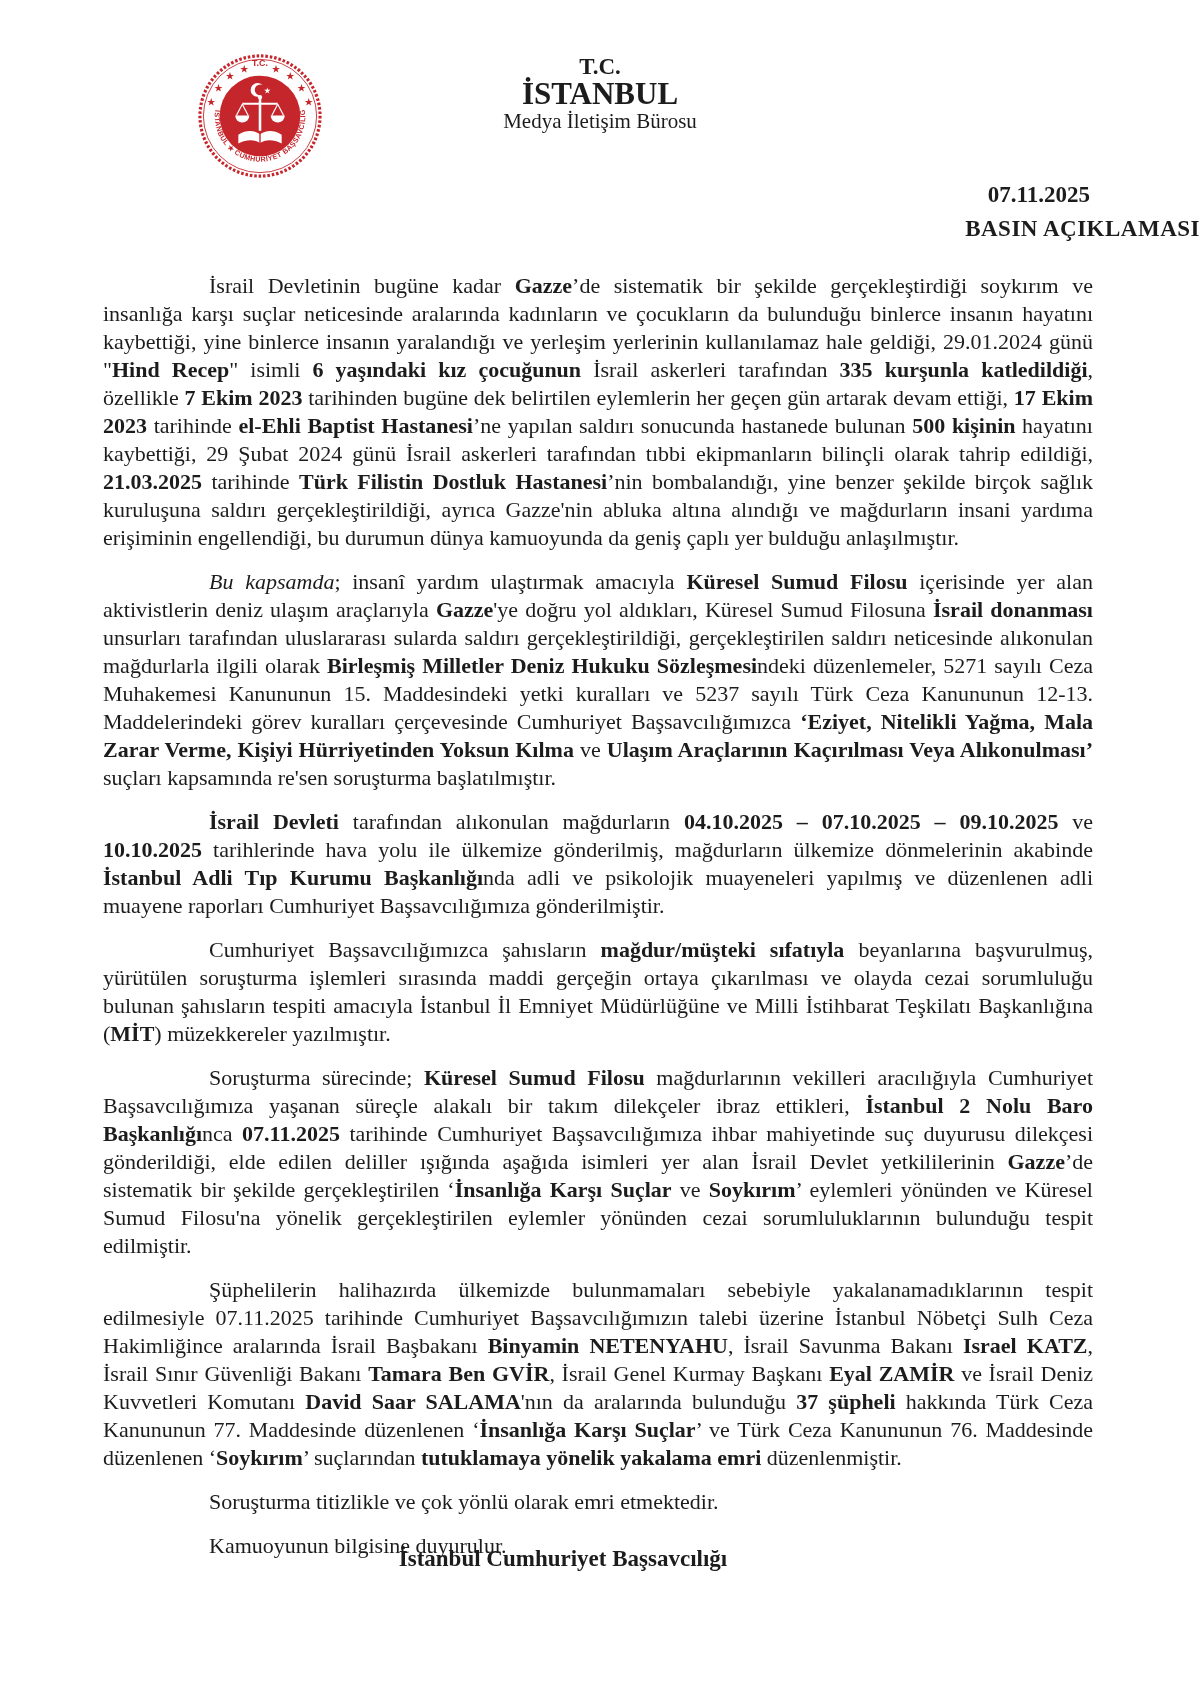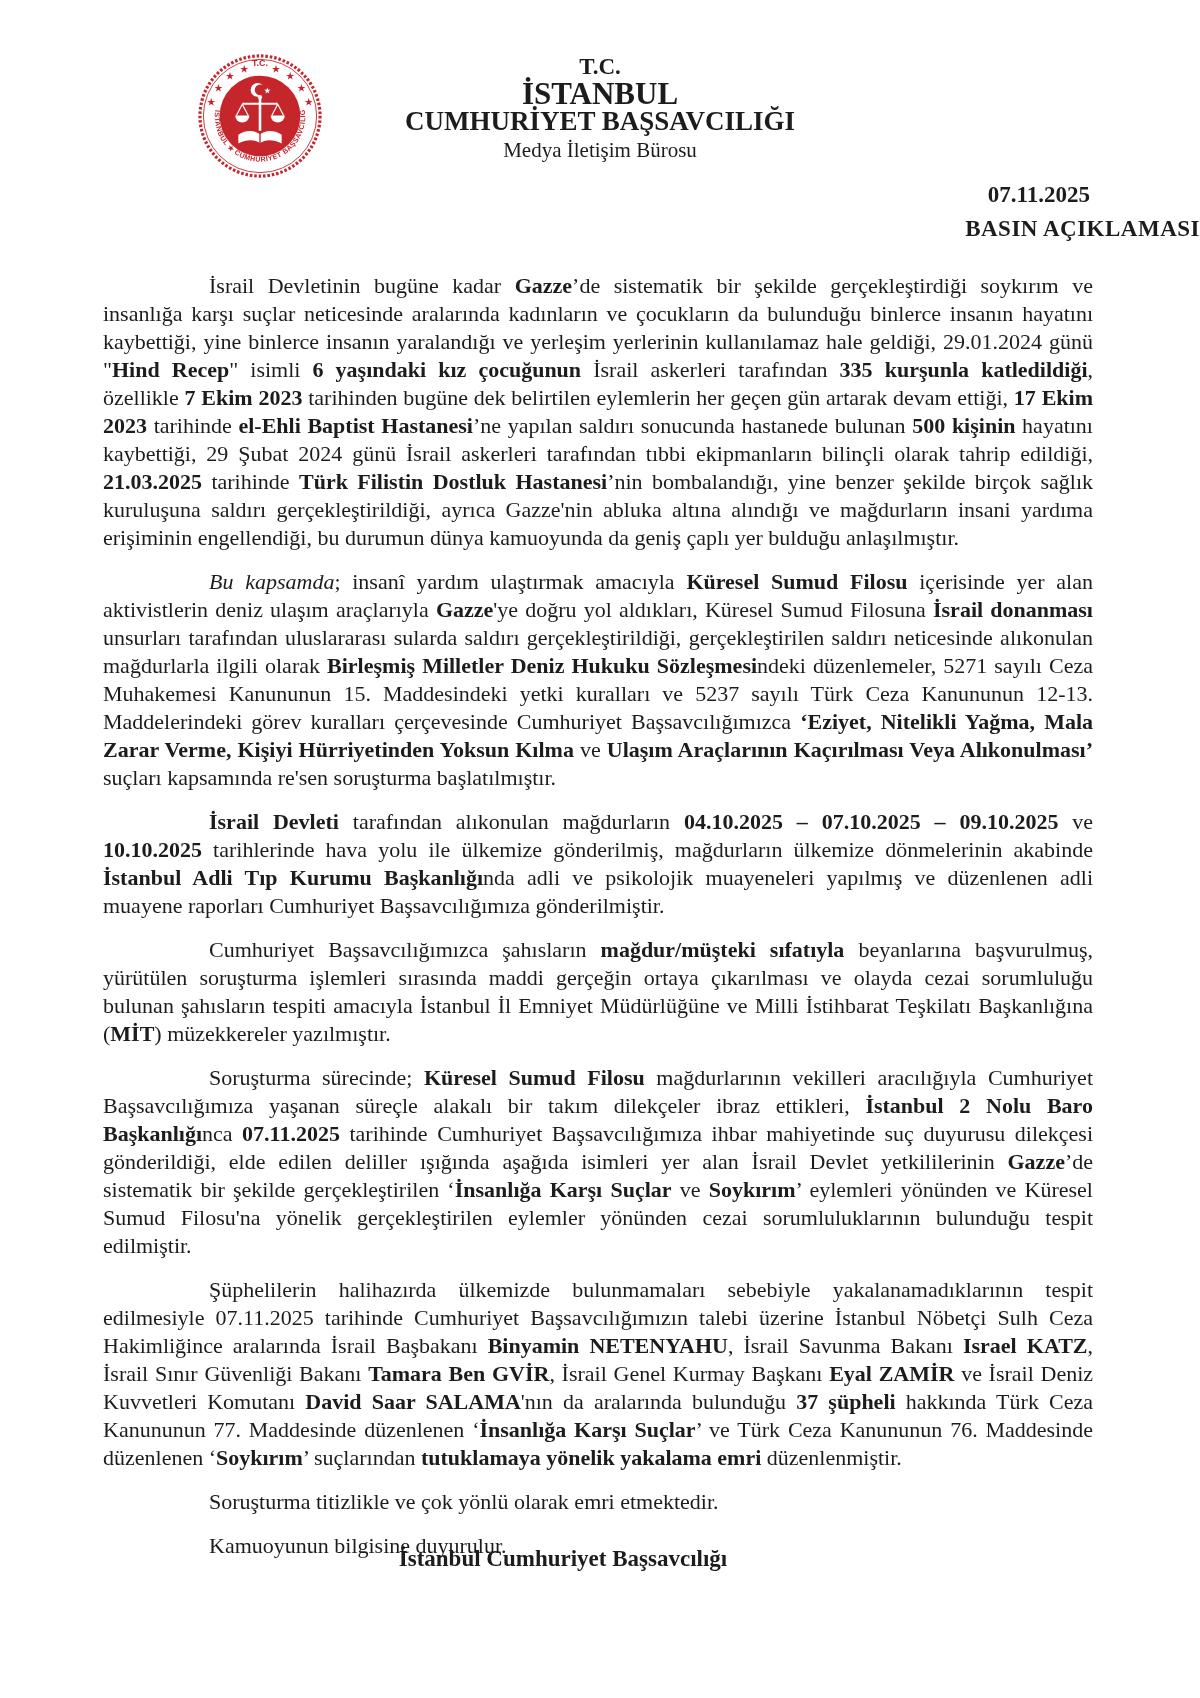--- a/index.html
+++ b/index.html
@@ -93,21 +93,20 @@
       <g>
         <path d="M 43 84 C 52 78 60 80 65 83.5 C 70 80 78 78 87 84 L 87 93 C 78 88 70 89 65 92.5 C 60 89 52 88 43 93 Z" fill="#ffffff"></path>
         <rect x="64.3" y="83" width="1.4" height="9.5" fill="#C5262C"></rect>
       </g>
     </g>
   </svg>
 
   <div class="hdr">
     <div class="l1">T.C.</div>
     <div class="l2">İSTANBUL</div>
-    <div class="l3">CUMHURİYET BAŞSAVCILIĞI</div>
     <div class="l4">Medya İletişim Bürosu</div>
   </div>
 
   <div class="date">07.11.2025</div>
 
   <div class="doc-title">BASIN AÇIKLAMASI</div>
 
   <div class="body-text">
 
     <p class="para"><span>İsrail Devletinin bugüne kadar </span><span class="bold">Gazze</span><span>’de sistematik bir şekilde gerçekleştirdiği soykırım ve insanlığa karşı suçlar neticesinde aralarında kadınların ve çocukların da bulunduğu binlerce insanın hayatını kaybettiği, yine binlerce insanın yaralandığı ve yerleşim yerlerinin kullanılamaz hale geldiği, 29.01.2024 günü "</span><span class="bold">Hind Recep</span><span>" isimli </span><span class="bold">6 yaşındaki kız çocuğunun</span><span> İsrail askerleri tarafından </span><span class="bold">335 kurşunla katledildiği</span><span>, özellikle </span><span class="bold">7 Ekim 2023</span><span> tarihinden bugüne dek belirtilen eylemlerin her geçen gün artarak devam ettiği, </span><span class="bold">17 Ekim 2023</span><span> tarihinde </span><span class="bold">el-Ehli Baptist Hastanesi</span><span>’ne yapılan saldırı sonucunda hastanede bulunan </span><span class="bold">500 kişinin</span><span> hayatını kaybettiği, 29 Şubat 2024 günü İsrail askerleri tarafından tıbbi ekipmanların bilinçli olarak tahrip edildiği, </span><span class="bold">21.03.2025</span><span> tarihinde </span><span class="bold">Türk Filistin Dostluk Hastanesi</span><span>’nin bombalandığı, yine benzer şekilde birçok sağlık kuruluşuna saldırı gerçekleştirildiği, ayrıca Gazze'nin abluka altına alındığı ve mağdurların insani yardıma erişiminin engellendiği, bu durumun dünya kamuoyunda da geniş çaplı yer bulduğu anlaşılmıştır.</span></p>

